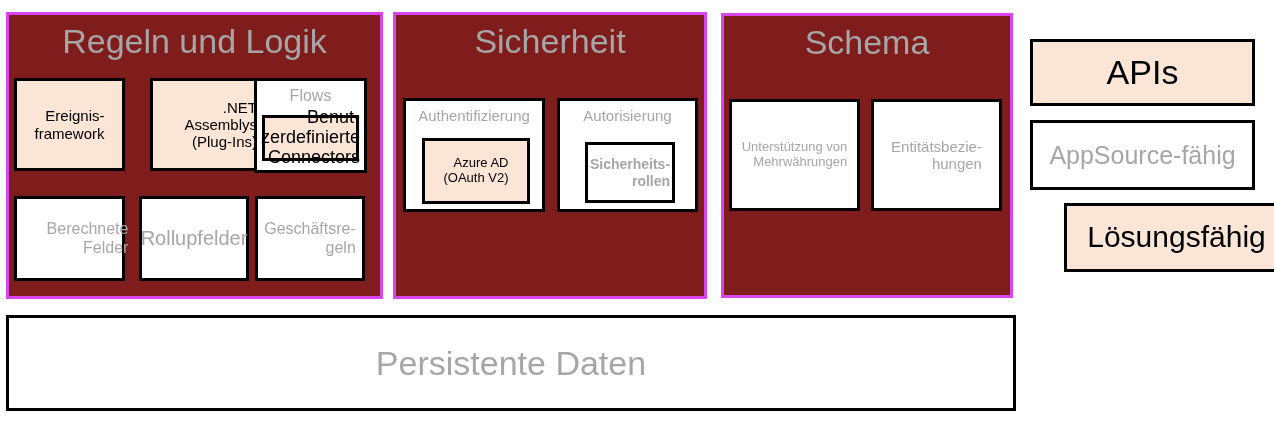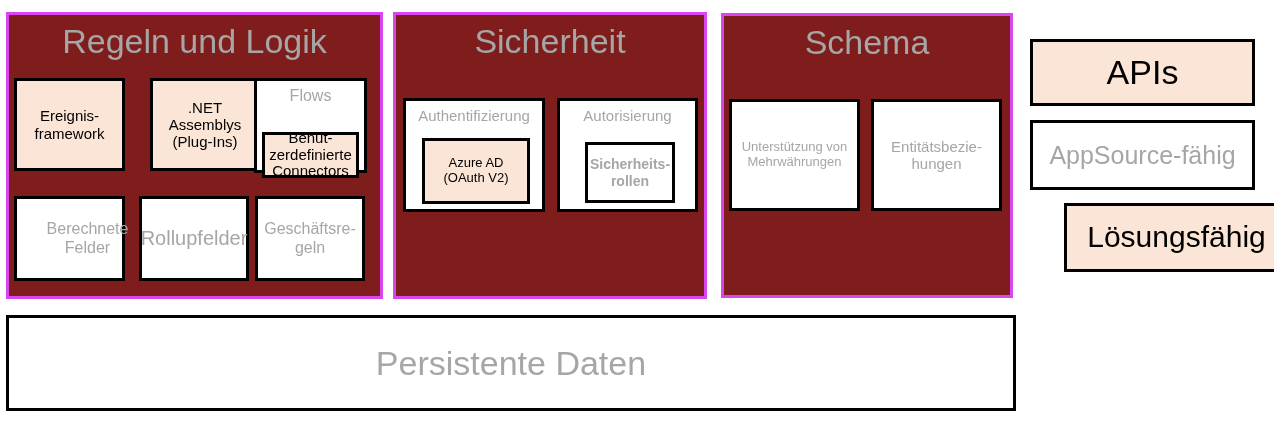--- a/index.html
+++ b/index.html
@@ -26,21 +26,21 @@
     white-space: nowrap;
   }
   .box {
     position: absolute;
     border: 3px solid #000000;
     background: #ffffff;
     box-sizing: border-box;
     display: flex;
     align-items: center;
     justify-content: center;
-    text-align: center;
+    text-align: right;
     white-space: pre-line;
     line-height: 1.15;
   }
   .peach { background: #fbe5d6; color: #000000; }
   .graytxt { color: #a6a6a6; }
   .blacktxt { color: #000000; }
   .container-box {
     position: absolute;
     border: 3px solid #000000;
     background: #ffffff;
@@ -76,21 +76,21 @@
     <div class="section-title">Regeln und Logik</div>
 
     <div class="box peach blacktxt" style="left:5px; top:63px; width:111px; height:93px; font-size:15px;">Ereignis-
 framework</div>
 
     <div class="box peach blacktxt" style="left:141px; top:63px; width:110px; height:93px; font-size:15px;">.NET Assemblys
 (Plug-Ins)</div>
 
     <div class="container-box" style="left:245px; top:63px; width:113px; height:95px;">
       <div class="container-label" style="font-size:16px;">Flows</div>
-      <div class="box peach blacktxt" style="left:5px; top:34px; width:97px; height:46px; font-size:15px; line-height:1.1;margin-top:17px;">Benut-
+      <div class="box peach blacktxt" style="left:5px; top:34px; width:97px; height:46px; font-size:18px; line-height:1.1;">Benut-
 zerdefinierte
 Connectors</div>
     </div>
 
     <div class="box graytxt" style="left:5px; top:181px; width:111px; height:85px; font-size:16px;padding-left:36px;">Berechnete
 Felder</div>
 
     <div class="box graytxt" style="left:130px; top:181px; width:110px; height:85px; font-size:20px;">Rollupfelder</div>
 
     <div class="box graytxt" style="left:246px; top:181px; width:110px; height:85px; font-size:16px;">Geschäftsre-

